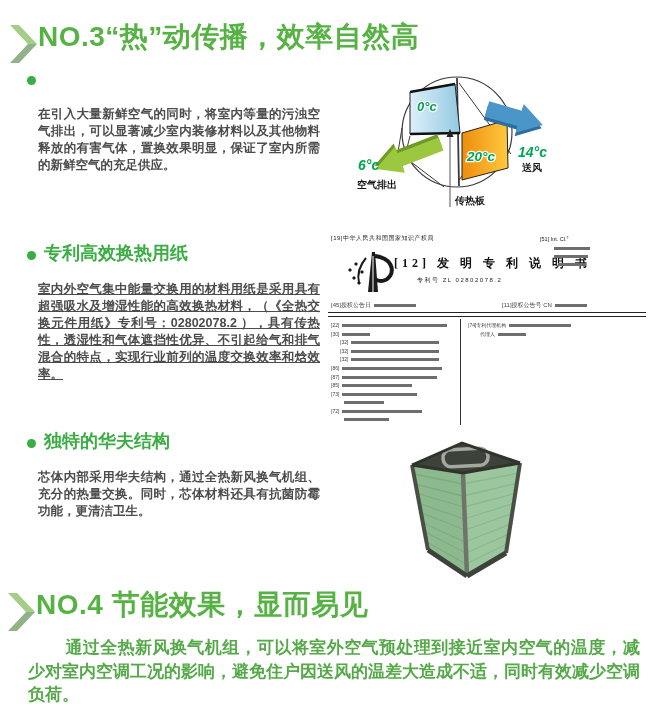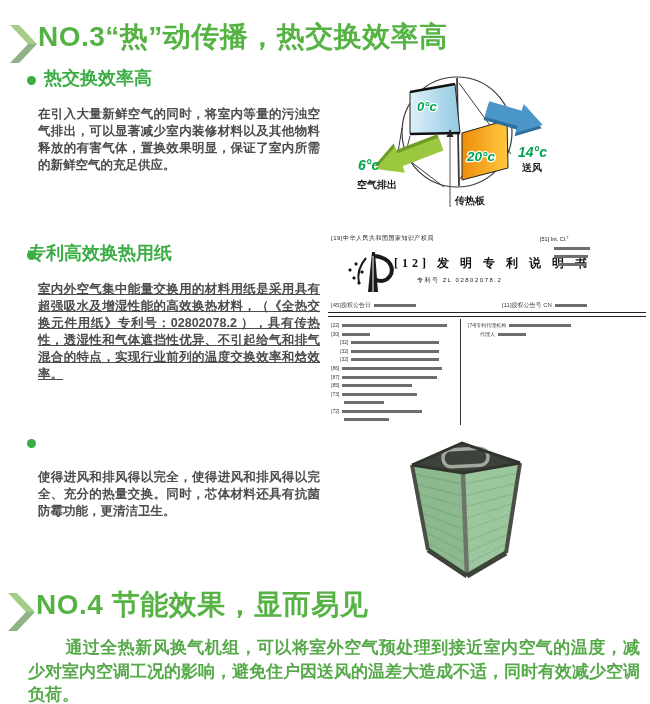--- a/index.html
+++ b/index.html
@@ -27,24 +27,23 @@
 </style>
 </head>
 <body>
 
 <div id="page">
 
   <svg style="position:absolute;left:8px;top:24px;" width="30" height="40" viewBox="0 0 30 40">
     <polygon points="2,1 11,1 29,20 20,20" fill="#a4cd87"></polygon>
     <polygon points="20,20 29,20 11,39 2,39" fill="#8fb287"></polygon>
   </svg>
-  <div class="big-heading" style="left:38px;top:18px;">NO.3“热”动传播，热交换效率高</div>
+  <div class="big-heading" style="left:38px;top:18px;">NO.3“热”动传播，效率自然高</div>
 
   <span class="sec-dot" style="left:27px;top:76px;"></span>
-  <div class="sec-title" style="left:44px;top:66px;">热交换效率高</div>
   <div class="sec-body" style="left:38px;top:94px;">在引入大量新鲜空气的同时，将室内等量的污浊空气排出，可以显著减少室内装修材料以及其他物料释放的有害气体，置换效果明显，保证了室内所需的新鲜空气的充足供应。</div>
 
   <svg style="position:absolute;left:340px;top:58px;" width="230" height="155" viewBox="0 0 230 155">
     <circle cx="117" cy="74" r="55" fill="none" stroke="#3a3a3a" stroke-width="1.2"></circle>
     <line x1="117" y1="20" x2="119" y2="128" stroke="#3a3a3a" stroke-width="1.8"></line>
     <line x1="119" y1="25" x2="171" y2="96" stroke="#3a3a3a" stroke-width="1"></line>
     <line x1="171" y1="52" x2="119" y2="122" stroke="#3a3a3a" stroke-width="1"></line>
     <line x1="62" y1="70" x2="58" y2="94" stroke="#3a3a3a" stroke-width="1"></line>
     <line x1="58" y1="94" x2="104" y2="129" stroke="#3a3a3a" stroke-width="1"></line>
     <line x1="70" y1="78" x2="64" y2="102" stroke="#3a3a3a" stroke-width="1"></line>
@@ -81,21 +80,21 @@
     <text x="77" y="53" font-size="13" font-weight="bold" font-style="italic" fill="#00a551" stroke="#fff" stroke-width="2.5" paint-order="stroke">0°c</text>
     <text x="127" y="103" font-size="13.5" font-weight="bold" font-style="italic" fill="#00a551" stroke="#fff" stroke-width="2.5" paint-order="stroke">20°c</text>
     <text x="178" y="99" font-size="14" font-weight="bold" font-style="italic" fill="#00a551">14°c</text>
     <text x="18" y="112" font-size="14" font-weight="bold" font-style="italic" fill="#00a551">6°c</text>
     <text x="182" y="113" font-size="10" font-weight="bold" fill="#1a1a1a">送风</text>
     <text x="17" y="130" font-size="10" font-weight="bold" fill="#1a1a1a">空气排出</text>
     <text x="115" y="146" font-size="10" font-weight="bold" fill="#1a1a1a">传热板</text>
   </svg>
 
   <span class="sec-dot" style="left:27px;top:251px;"></span>
-  <div class="sec-title" style="left:28px;top:241px;text-align:center;">专利高效换热用纸</div>
+  <div class="sec-title" style="left:44px;top:241px;text-align:center;">专利高效换热用纸</div>
   <div class="sec-body" style="left:38px;top:269px;text-decoration:underline;">室内外空气集中能量交换用的材料用纸是采用具有超强吸水及增湿性能的高效换热材料，（《全热交换元件用纸》专利号：02802078.2 ），具有传热性，透湿性和气体遮挡性优异、不引起给气和排气混合的特点，实现行业前列的温度交换效率和焓效率。</div>
 
   <div id="patent">
     <div class="tiny" style="left:9px;top:6px;letter-spacing:0.5px;">[19]中华人民共和国国家知识产权局</div>
 
     <svg style="position:absolute;left:20px;top:22px;" width="56" height="46" viewBox="0 0 56 46">
       <polygon points="30,2 33,2 36,42 26,42" fill="#1a1a1a"></polygon>
       <line x1="31" y1="6" x2="31" y2="42" stroke="#fff" stroke-width="1"></line>
       <path d="M33,6 C50,8 52,20 48,26 C44,32 37,32 33,29" stroke="#1a1a1a" stroke-width="4" fill="none"></path>
       <path d="M24,8 C18,15 15,24 17,33" stroke="#1a1a1a" stroke-width="2" fill="none"></path>
@@ -177,21 +176,22 @@
         <span class="ptag">[74]专利代理机构</span>
         <div class="pbar" style="width:62px;"></div>
       </div>
     <div class="prow" style="left:158px;top:103px;">
         <span class="ptag">代理人</span>
         <div class="pbar" style="width:28px;"></div>
       </div>
   </div>
 
   <span class="sec-dot" style="left:27px;top:439px;"></span>
-  <div class="sec-body" style="left:38px;top:457px;">使得进风和排风得以完全，使得进风和排风得以完全、充分的热量交换。同时，芯体材料还具有抗菌防霉功能，更清洁卫生。</div>
+  <div class="sec-title" style="left:44px;top:429px;">独特的华夫结构</div>
+  <div class="sec-body" style="left:38px;top:457px;">芯体内部采用华夫结构，通过全热新风换气机组、充分的热量交换。同时，芯体材料还具有抗菌防霉功能，更清洁卫生。</div>
 
   <svg style="position:absolute;left:395px;top:435px;" width="140" height="150" viewBox="0 0 140 150">
     <polygon points="17,30 67,8 125,28 68,38" fill="#3d423a"></polygon>
     <rect x="48" y="14" width="45" height="17" rx="8" fill="none" stroke="#a3a99e" stroke-width="3.5" transform="rotate(-3 70 22)"></rect>
     <polygon points="17,30 68,38 72,141 33,115" fill="#8cba8e"></polygon>
     <polygon points="68,38 125,28 111,118 72,141" fill="#9cc79e"></polygon>
     <g stroke="#7aa87c" stroke-width="1.3" opacity="0.8">
       <line x1="19" y1="39" x2="68" y2="49"></line>
         <line x1="20" y1="49" x2="68" y2="61"></line>
       <line x1="21" y1="58" x2="69" y2="72"></line>

